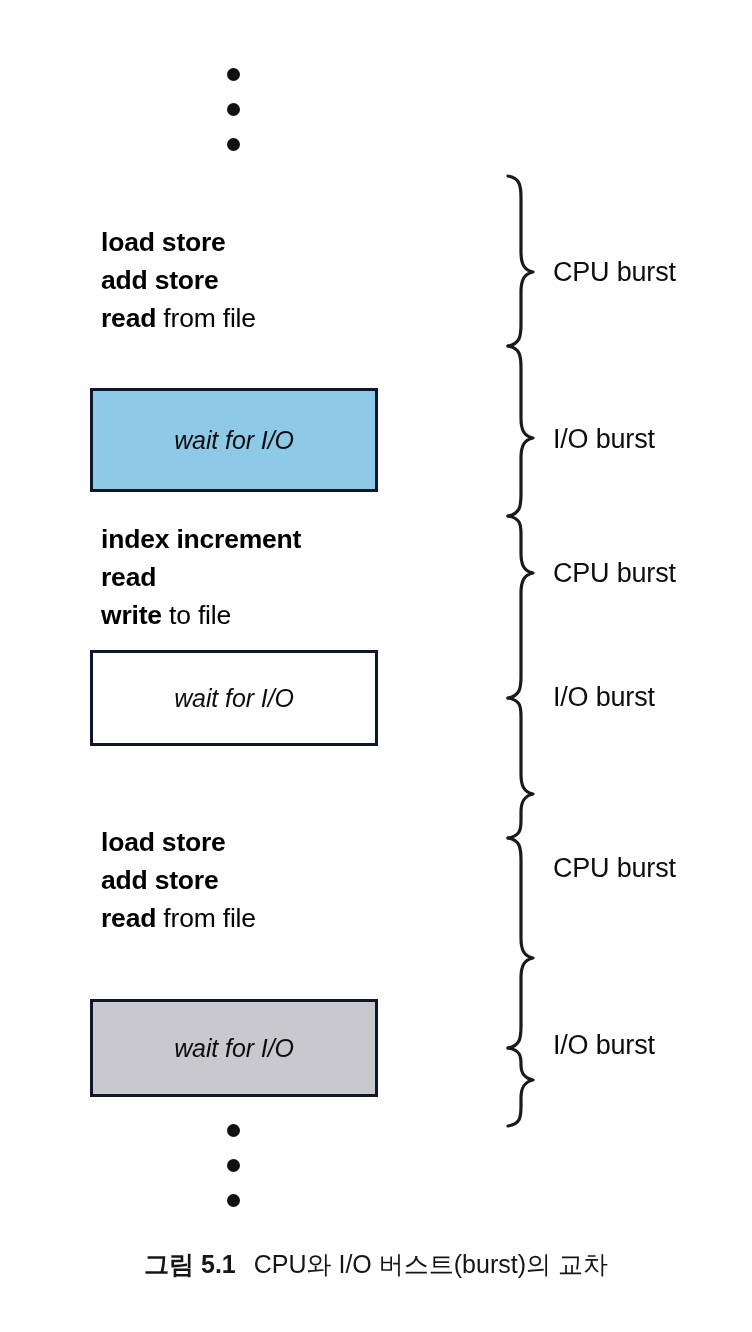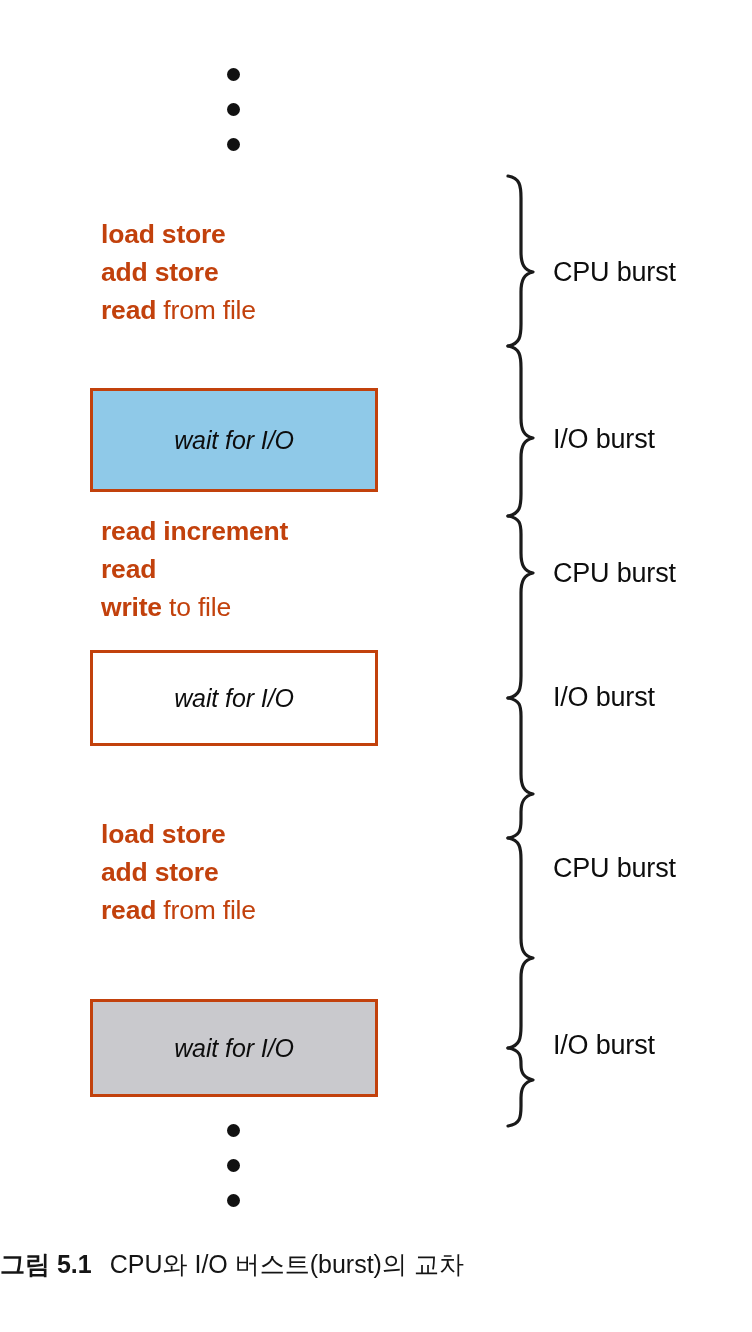--- a/index.html
+++ b/index.html
@@ -41,36 +41,37 @@
   #dots-bot  { left: 213px; top: 1124px; }
 
   
   .code-block {
     position: absolute;
     left: 101px;
     width: 330px;
     font-size: 26.5px;
     line-height: 38px;
     letter-spacing: -0.2px;
-    color: #c2410c;
+    color: #000000;
+    margin-top: 8px;
   }
   .code-block .ln { white-space: nowrap; }
   .code-block .b { font-weight: bold; }
   .code-block .n { font-weight: normal; }
 
   #code-1 { top: 215px; }
   #code-2 { top: 512px; }
   #code-3 { top: 815px; }
 
   
   .io-box {
     position: absolute;
     left: 90px;
     width: 288px;
-    border: 3px solid #c2410c;
+    border: 3px solid #0f172a;
     box-sizing: border-box;
     display: flex;
     align-items: center;
     justify-content: center;
     font-size: 25px;
     font-style: italic;
     color: #0d0d0d;
     letter-spacing: -0.1px;
   }
   #box-1 { top: 388px; height: 104px; background: #8fc9e8; }
@@ -98,20 +99,21 @@
     letter-spacing: -0.2px;
     margin-left: 7px;
   }
 
   
   #caption {
     position: absolute;
     left: 0;
     top: 1248px;
     width: 752px;
+    text-align: center;
     font-size: 25px;
     color: #151515;
     white-space: nowrap;
   }
   #caption .cap-num {
     font-weight: bold;
     margin-right: 18px;
   }
   #caption .cap-txt { font-weight: normal; }
 </style>
@@ -130,21 +132,21 @@
     <div class="ln"><span class="b">load store</span><span class="n"></span></div>
     <div class="ln"><span class="b">add store</span><span class="n"></span></div>
     <div class="ln"><span class="b">read</span><span class="n"> from file</span></div>
   </div>
 
   <div class="io-box" id="box-1">
     <span>wait for I/O</span>
   </div>
 
   <div class="code-block" id="code-2">
-    <div class="ln"><span class="b">read increment</span><span class="n"></span></div>
+    <div class="ln"><span class="b">index increment</span><span class="n"></span></div>
     <div class="ln"><span class="b">read</span><span class="n"></span></div>
     <div class="ln"><span class="b">write</span><span class="n"> to file</span></div>
   </div>
 
   <div class="io-box" id="box-2">
     <span>wait for I/O</span>
   </div>
 
   <div class="code-block" id="code-3">
     <div class="ln"><span class="b">load store</span><span class="n"></span></div>

